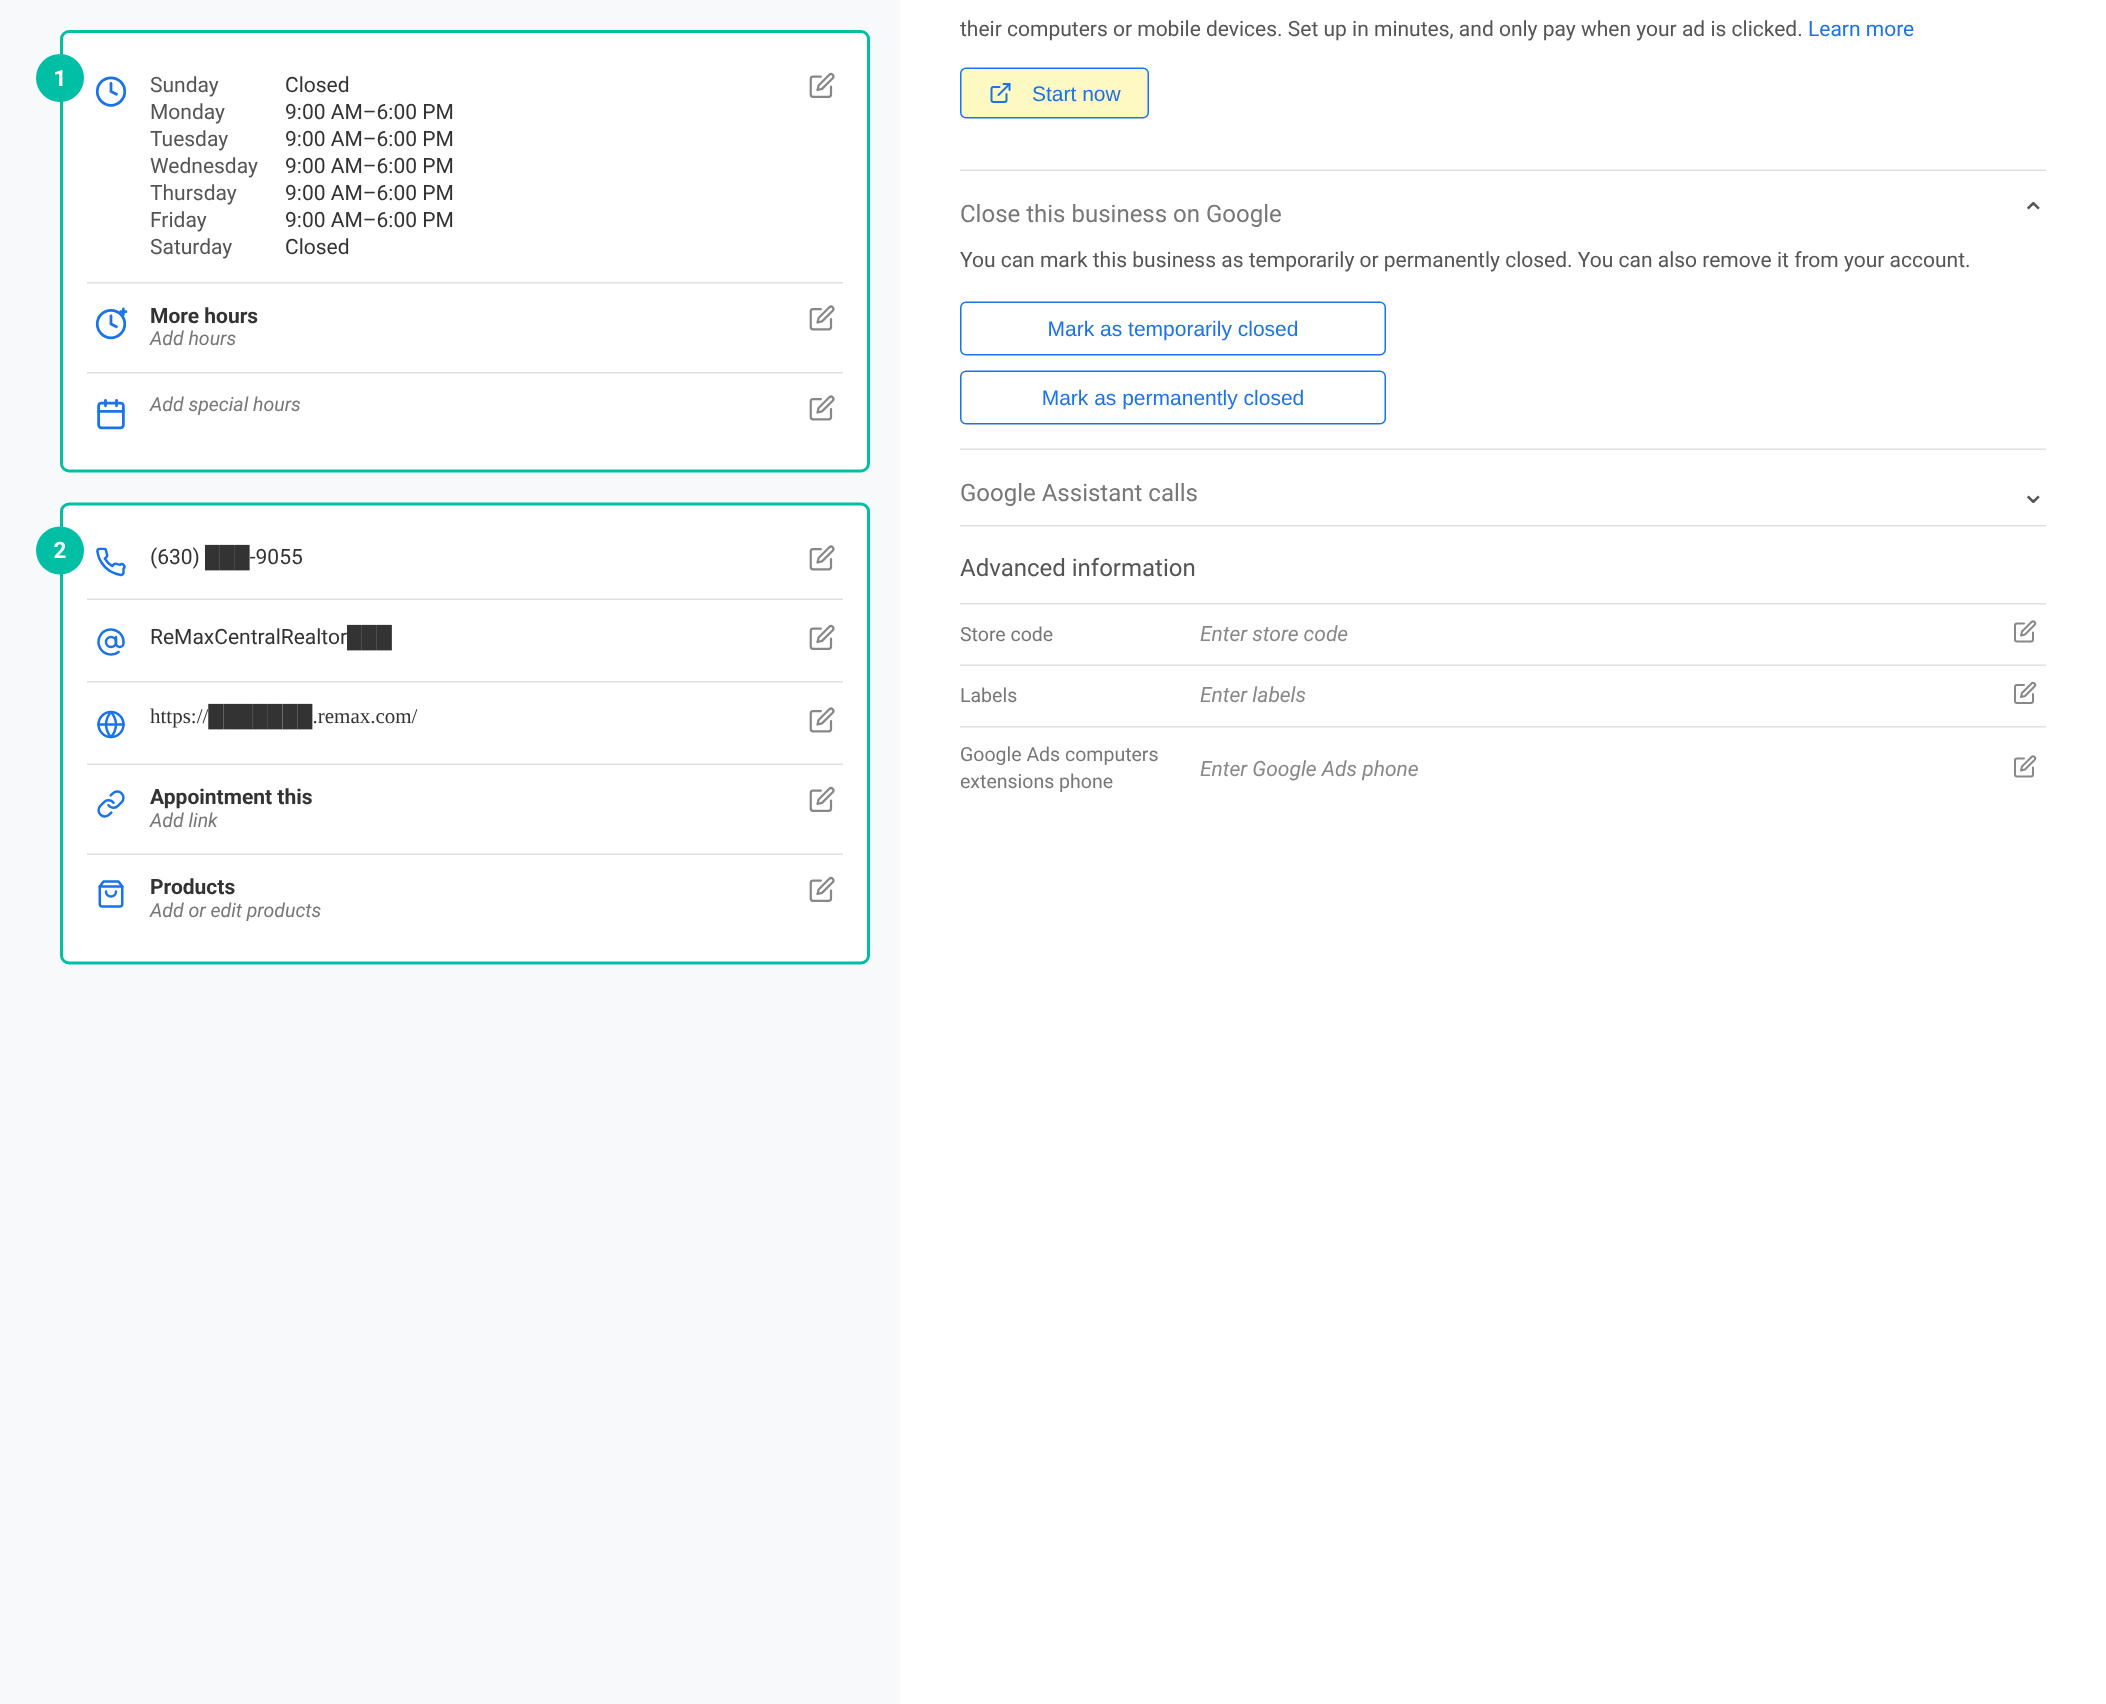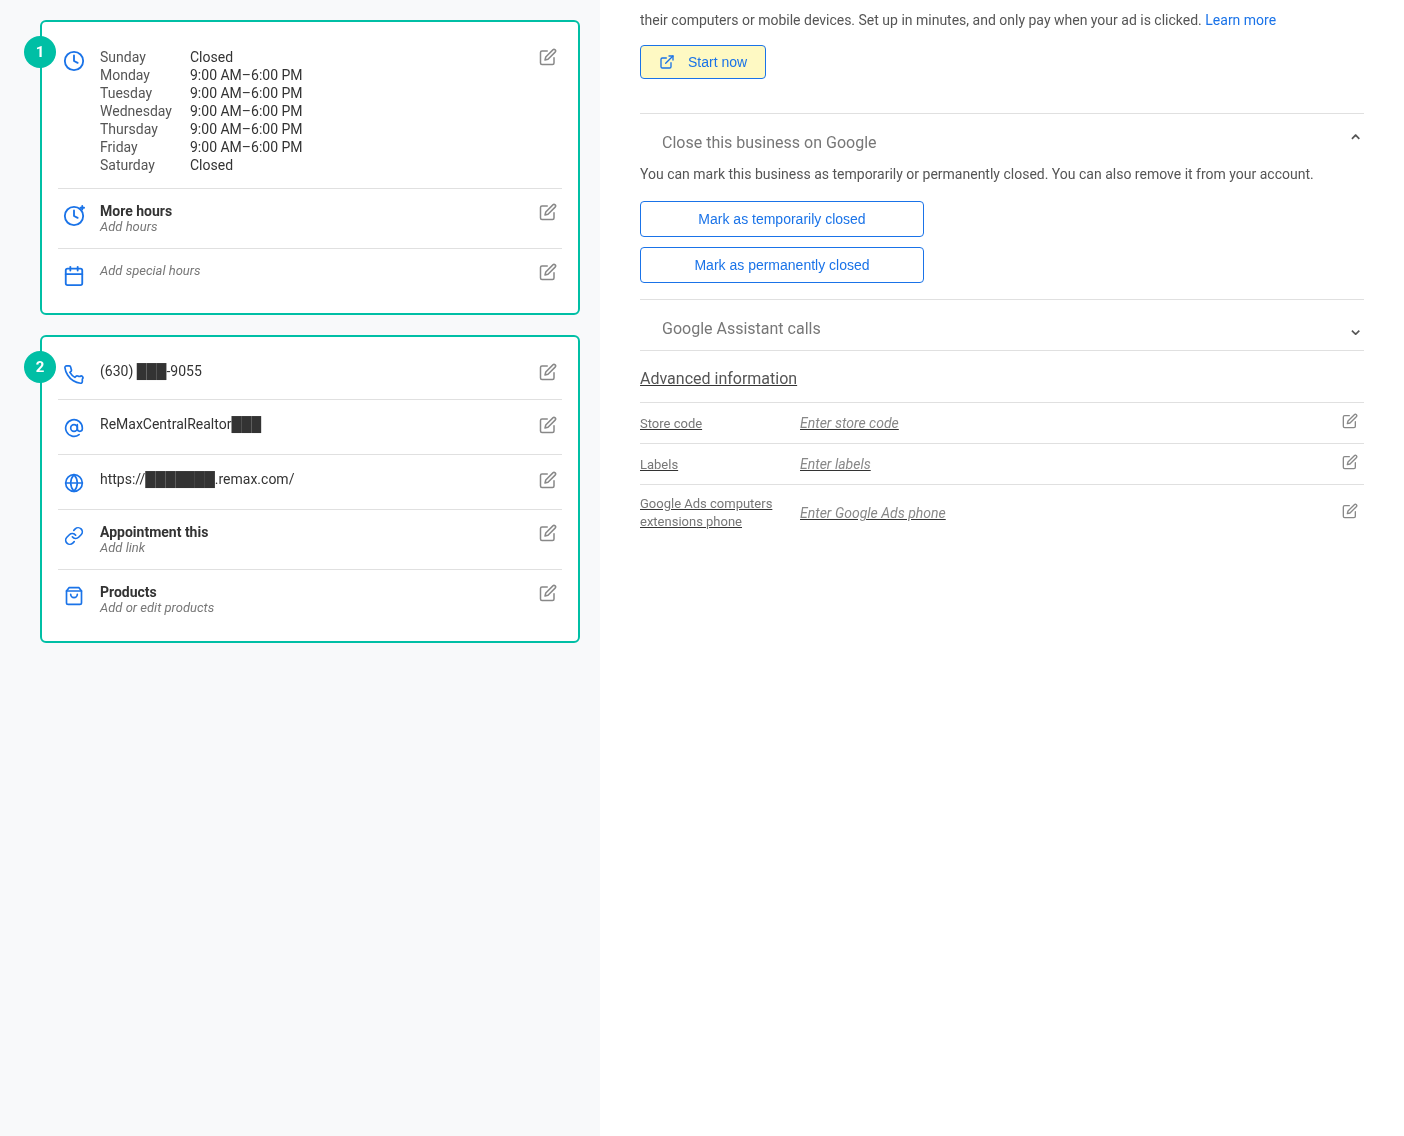--- a/index.html
+++ b/index.html
@@ -149,21 +149,20 @@
     .section-divider {
       border: none;
       border-top: 1px solid #e0e0e0;
       margin: 10px 0 16px 0;
     }
     .section-header {
       display: flex;
       align-items: center;
       justify-content: space-between;
       margin-bottom: 10px;
-      margin-left: 22px;
     }
     .section-title {
       color: #777;
       font-size: 16px;
       font-weight: 400;
     }
     .chevron-icon {
       color: #555;
       font-size: 20px;
       cursor: pointer;
@@ -183,21 +182,20 @@
       border-radius: 4px;
       padding: 9px 18px;
       font-size: 14px;
       font-weight: 500;
       cursor: pointer;
       margin-bottom: 10px;
       text-align: center;
     }
     .advanced-section {
       margin-top: 18px;
-      text-decoration: underline;
     }
     .advanced-title {
       color: #555;
       font-size: 16px;
       font-weight: 400;
       margin-bottom: 14px;
     }
     .adv-row {
       display: flex;
       align-items: center;
@@ -366,21 +364,21 @@
         <div class="row-edit">
           <svg width="18" height="18" viewBox="0 0 24 24" fill="none" stroke="#888" stroke-width="2" stroke-linecap="round" stroke-linejoin="round">
             <path d="M11 4H4a2 2 0 0 0-2 2v14a2 2 0 0 0 2 2h14a2 2 0 0 0 2-2v-7"></path>
             <path d="M18.5 2.5a2.121 2.121 0 0 1 3 3L12 15l-4 1 1-4 9.5-9.5z"></path>
           </svg>
         </div>
       </div>
 
       <div class="divider-row"></div>
 
-      <div class="info-row" style="padding:12px 0;">
+      <div class="info-row" style="padding:12px 0;font-family:Liberation Serif, serif;">
         <div class="row-icon">
           <svg width="20" height="20" viewBox="0 0 24 24" fill="none" stroke="#1a73e8" stroke-width="2" stroke-linecap="round" stroke-linejoin="round">
             <circle cx="12" cy="12" r="10"></circle>
             <line x1="2" y1="12" x2="22" y2="12"></line>
             <path d="M12 2a15.3 15.3 0 0 1 4 10 15.3 15.3 0 0 1-4 10 15.3 15.3 0 0 1-4-10 15.3 15.3 0 0 1 4-10z"></path>
           </svg>
         </div>
         <div class="row-content">
           <span class="row-label-value">https://███████.remax.com/</span>
         </div>

